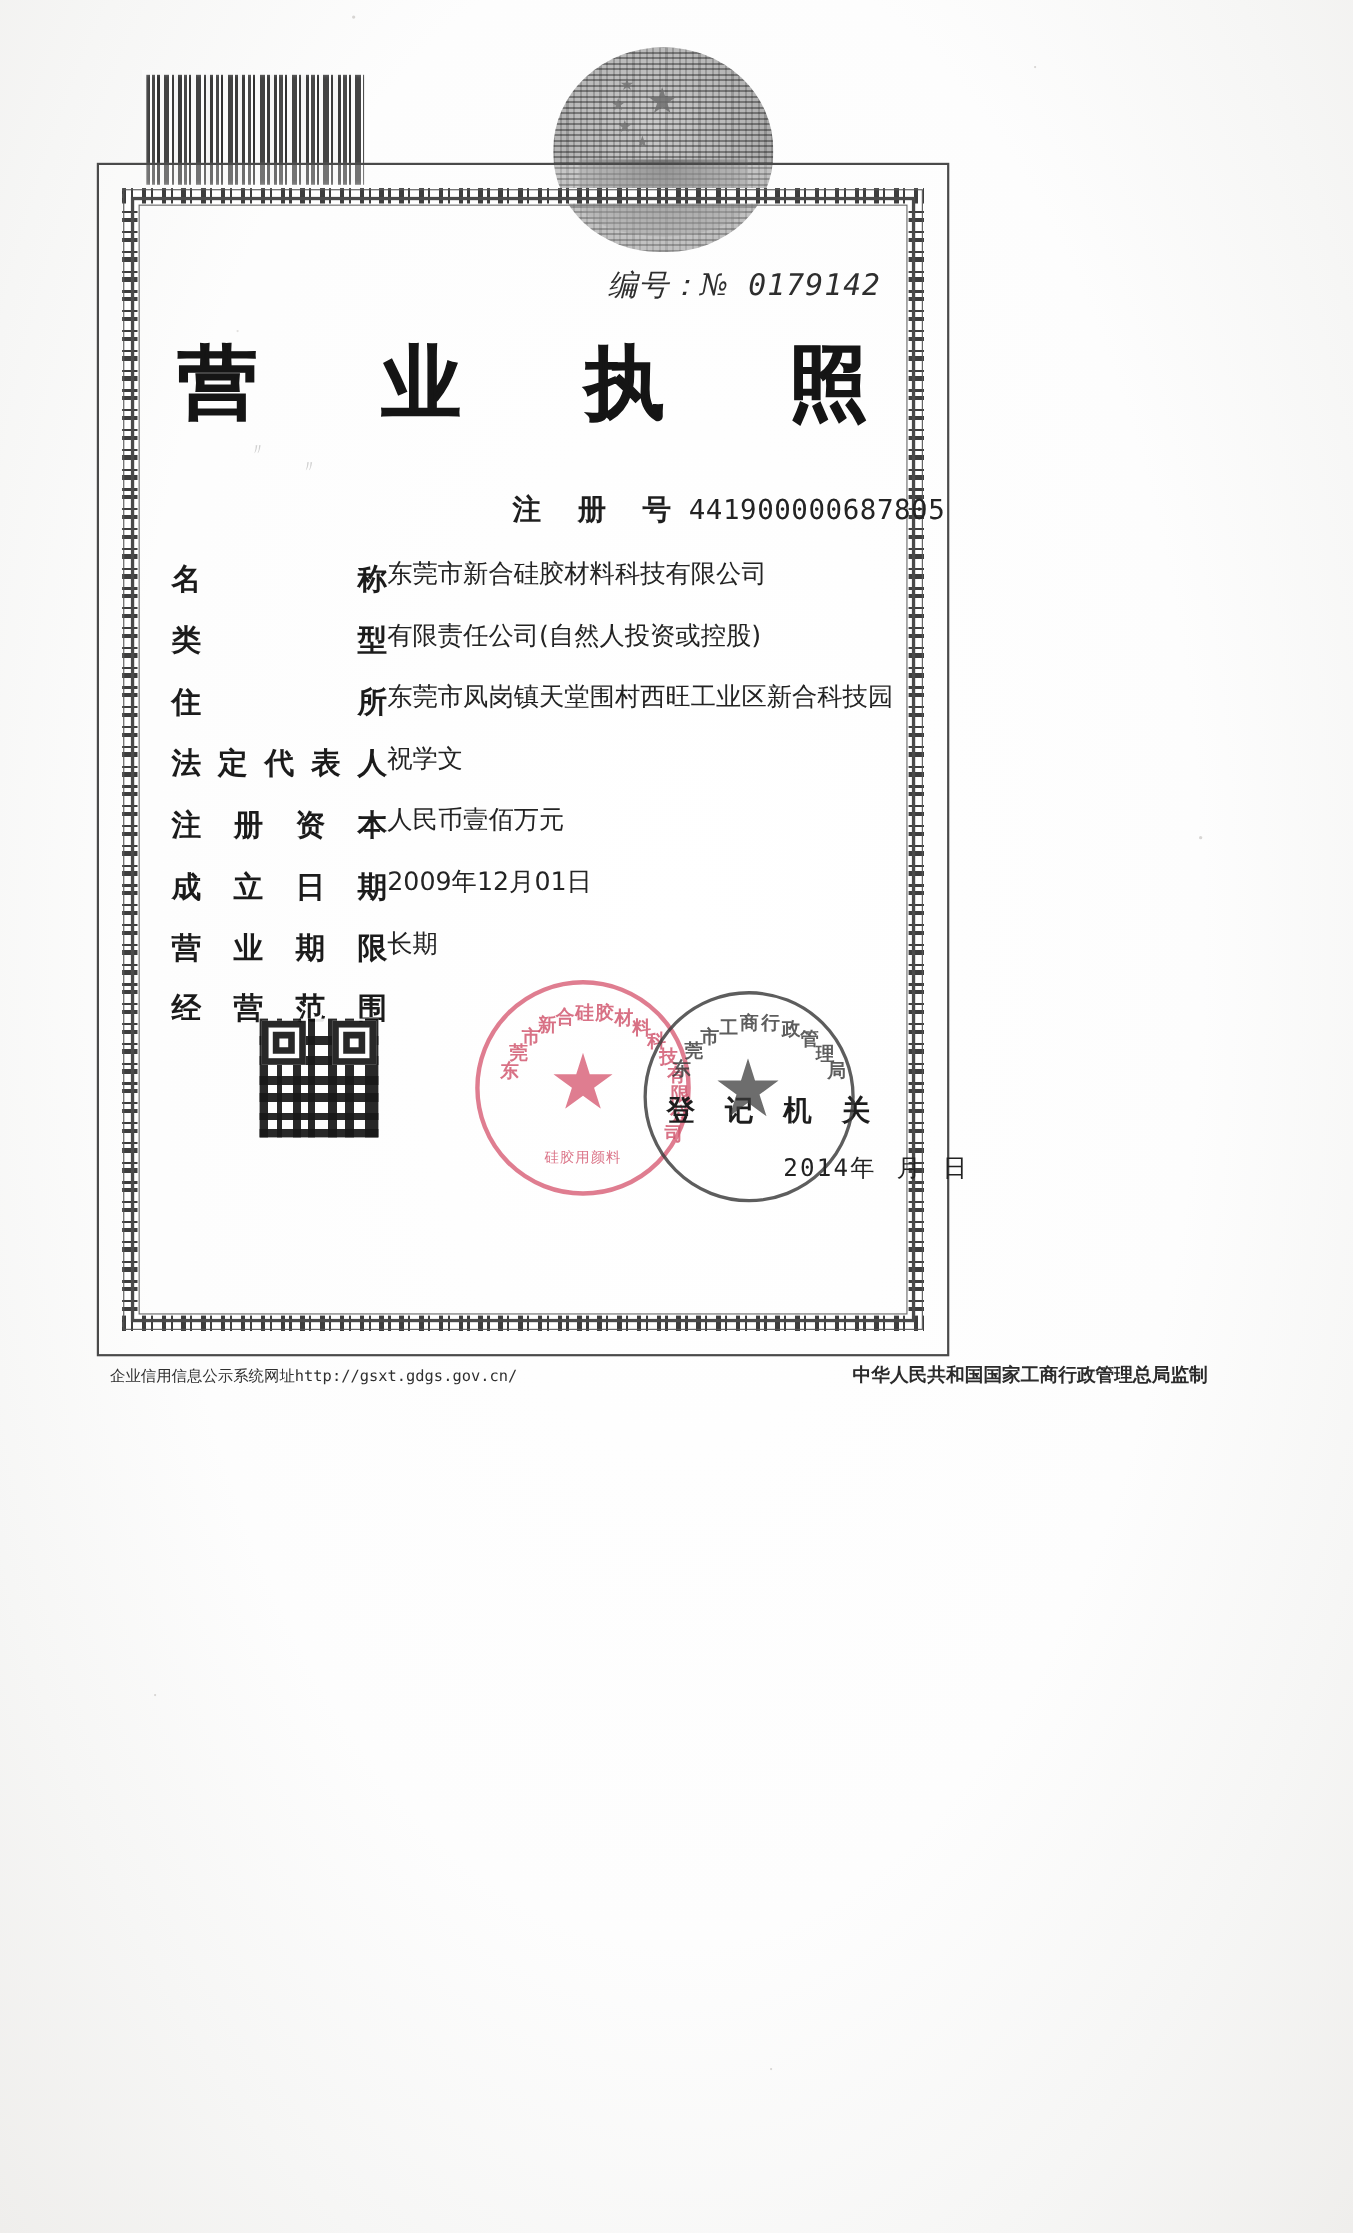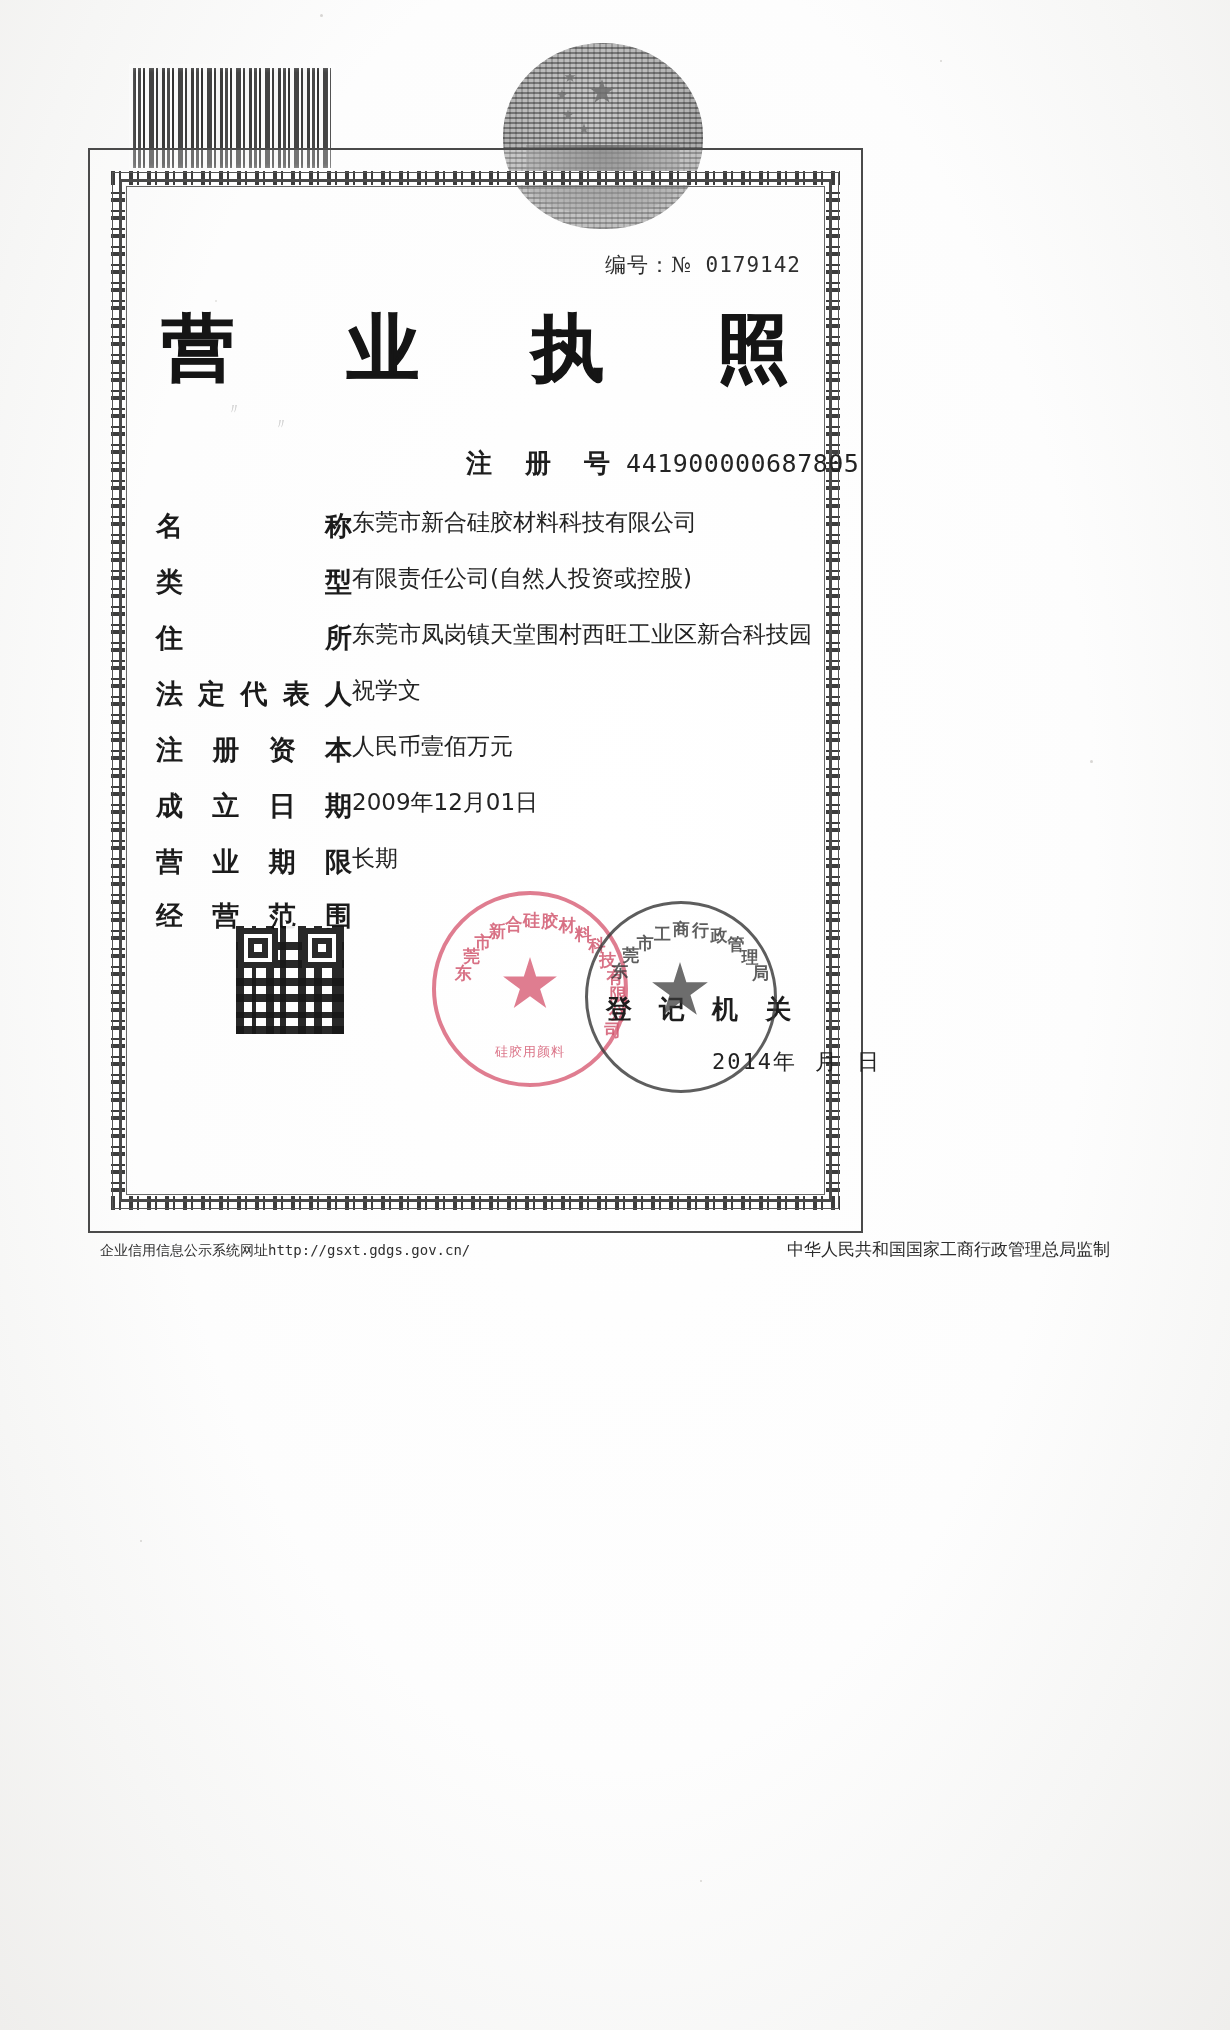--- a/index.html
+++ b/index.html
@@ -135,26 +135,27 @@
   }
 
   
   #content {
     position: absolute;
     left: 48px; top: 48px; right: 48px; bottom: 48px;
   }
 
   #serial {
     position: absolute;
-    right: 14px; top: 55px;
+    right: 14px; top: 45px;
     font-family: "DejaVu Sans Mono", monospace;
-    font-size: 21px;
+    font-size: 27px;
     letter-spacing: 1px;
     color: #2e2e2e;
     white-space: nowrap;
+    font-style: italic;
   }
   #serial .no { font-family: "DejaVu Serif", serif; }
 
   #title {
     position: absolute;
     left: 50%;
     transform: translateX(-50%);
     top: 105px;
     font-family: "DejaVu Serif", serif;
     font-weight: bold;
@@ -337,25 +338,26 @@
   #footer-left {
     position: absolute;
     left: 100px; top: 1242px;
     font-family: "DejaVu Sans Mono", monospace;
     font-size: 14px;
     color: #2f2f2f;
     white-space: nowrap;
   }
   #footer-right {
     position: absolute;
-    right: 120px; top: 1238px;
+    right: 132px; top: 1238px;
     font-family: "DejaVu Sans", sans-serif;
     font-size: 17px;
     color: #2b2b2b;
     white-space: nowrap;
+    font-weight: bold;
   }
 
   
   .faint {
     position: absolute;
     color: rgba(120,120,120,.35);
     font-size: 15px;
     writing-mode: vertical-rl;
     letter-spacing: 10px;
   }

